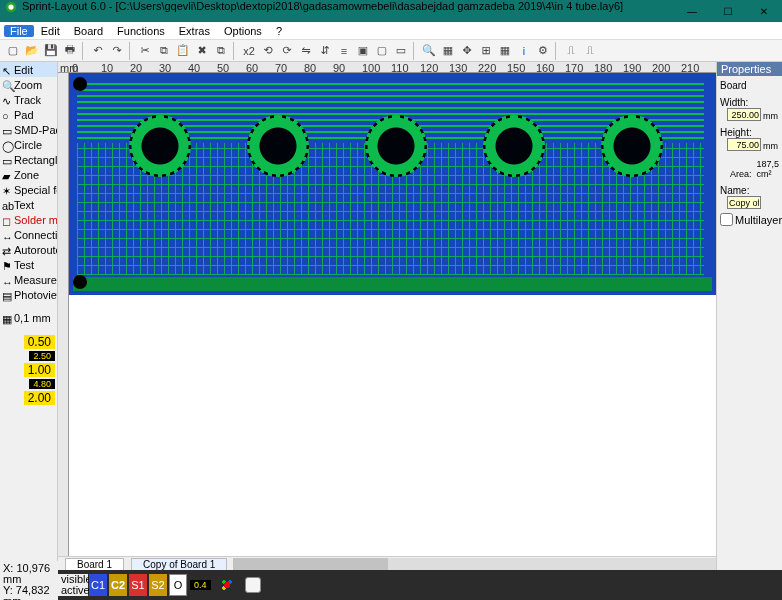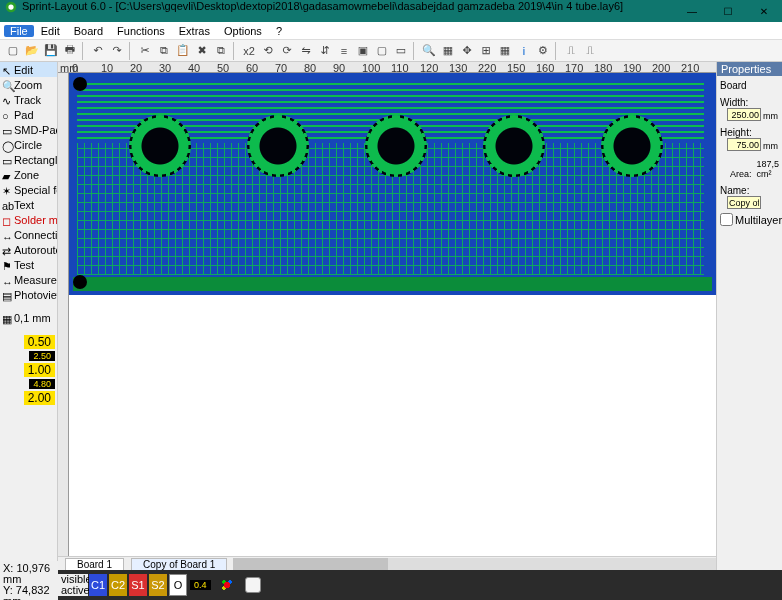--- a/index.html
+++ b/index.html
@@ -66,21 +66,21 @@
   .right-panel .area-val{font-size:9px; padding-left:3px;}
   .right-panel .name-input{ width:60px; height:13px; font-size:9px; border:1px solid #7a7a7a; background:#fff; padding:0 1px;}
   .right-panel label.chk{ font-size:9px; display:flex; align-items:center; gap:2px; padding:2px 3px;}
   .right-panel .close-x{ margin-left:auto; padding:0 3px; cursor:default;}
 
   .statusbar { height: 30px; background:#2b2b2b; display:flex; align-items:center; color:#ddd; font-size:9px;}
   .statusbar .coords { width:58px; padding:2px 3px; background:#efefef; color:#000; line-height:11px;}
   .statusbar .va { width:30px; text-align:left; padding-left:3px; color:#000; background:#efefef; line-height:11px;}
   .statusbar .layer-btn { width:18px; height:22px; display:flex; flex-direction:column; align-items:center; justify-content:center; font-size:8px; margin:0 1px;}
   .layer-btn.c1 { background:#2d4bdc; }
-  .layer-btn.c2 { background:#c79a00; }
+  .layer-btn.c2 { background:#c79a00;font-weight:bold; }
   .layer-btn.s1 { background:#d93030; }
   .layer-btn.s2 { background:#ca9808; }
   .layer-btn.o  { background:#fff; color:#000; border:1px solid #888;}
   .layer-btn .lbl{color:#fff;}
   .statusbar .sval { background:#000; color:#ffe200; font-size:9px; padding:0 4px; margin:0 2px;}
   .statusbar .dots { width:16px; height:16px; border-radius:50%;
     background: radial-gradient(circle,#e01 0 3px,transparent 3px),
                 radial-gradient(circle at 5px 5px,#0c0 0 2px,transparent 2px),
                 radial-gradient(circle at 11px 5px,#06f 0 2px,transparent 2px),
                 radial-gradient(circle at 5px 11px,#cc0 0 2px,transparent 2px);

